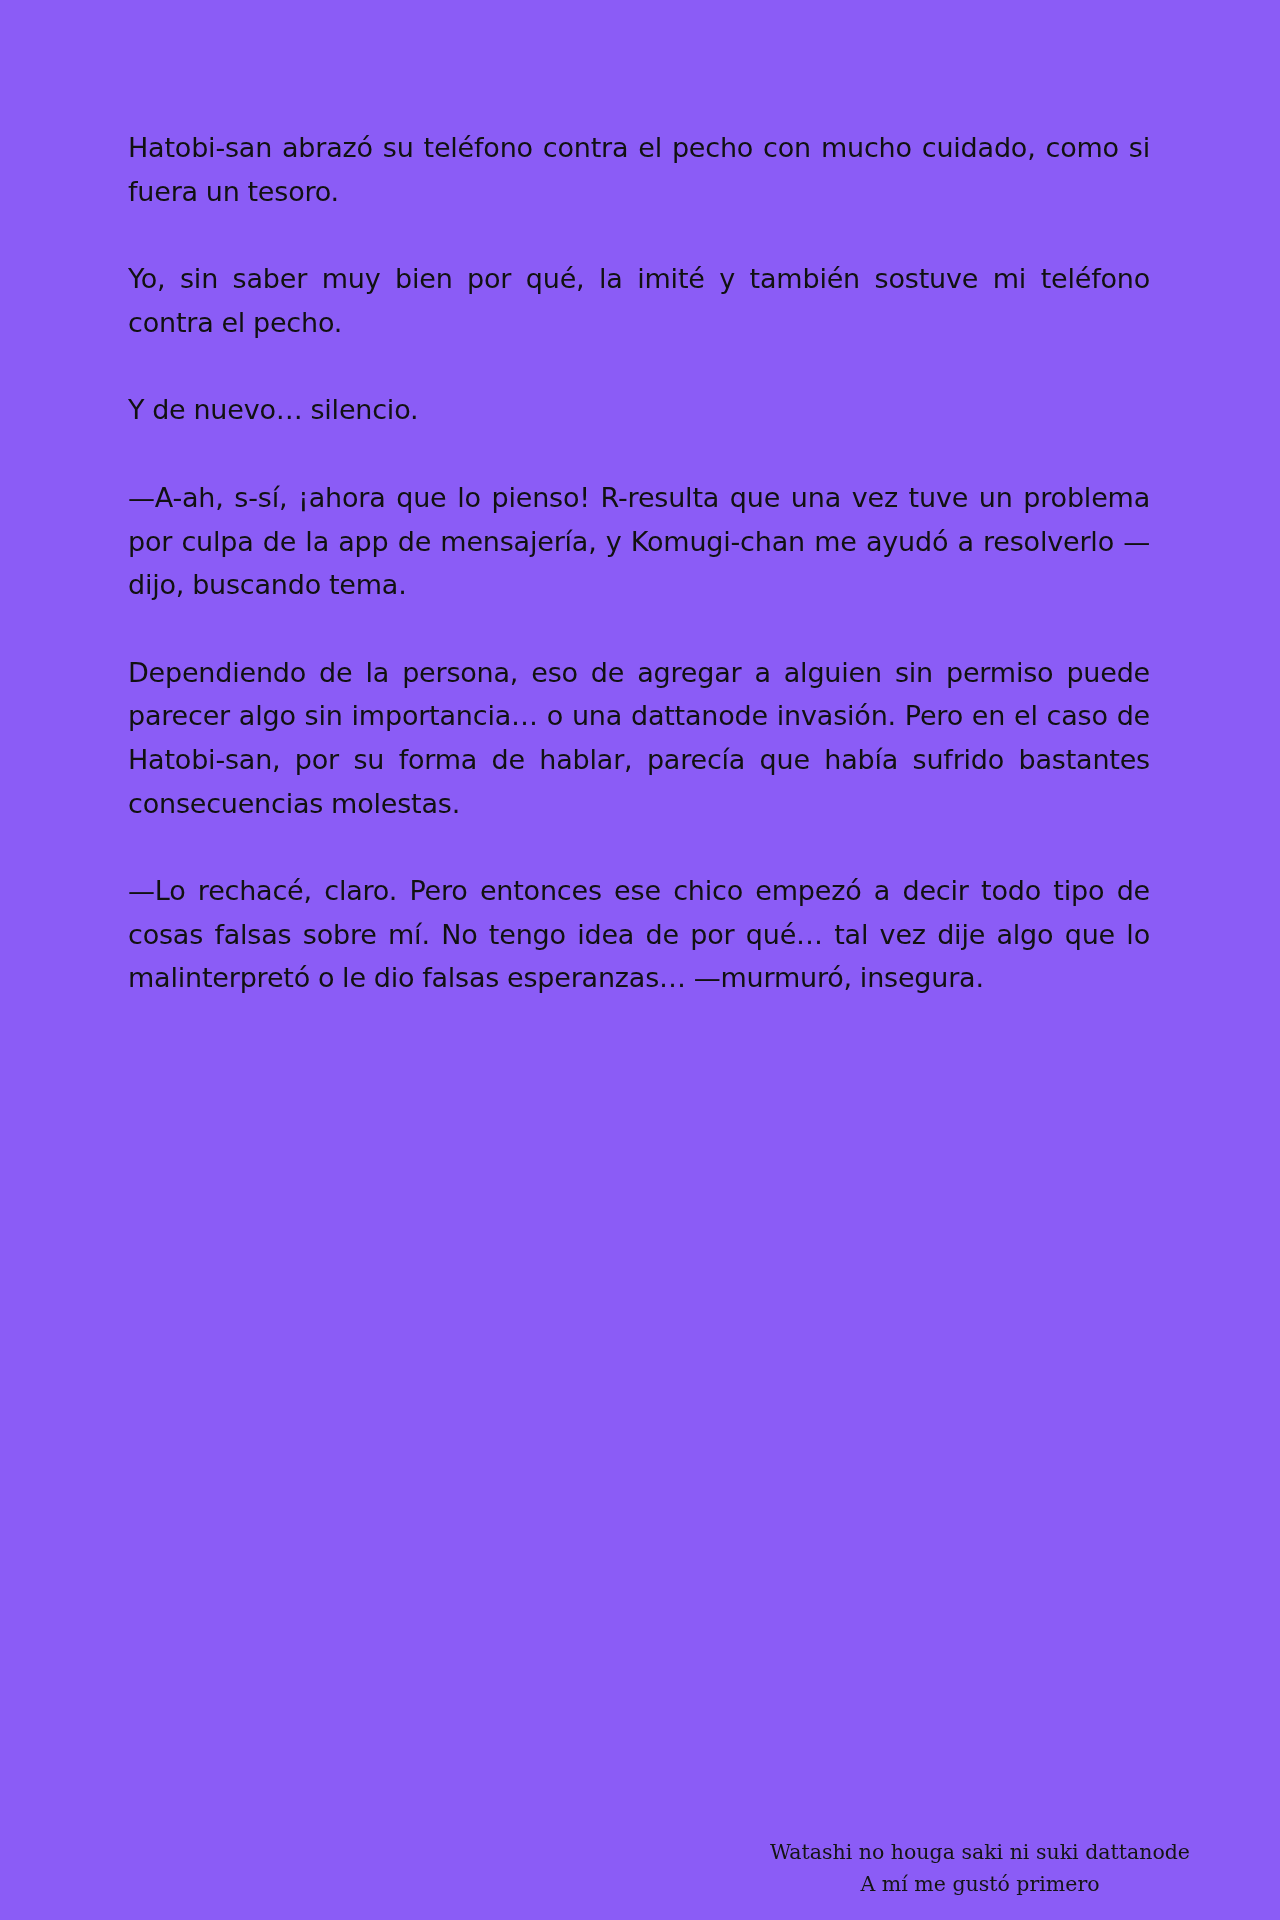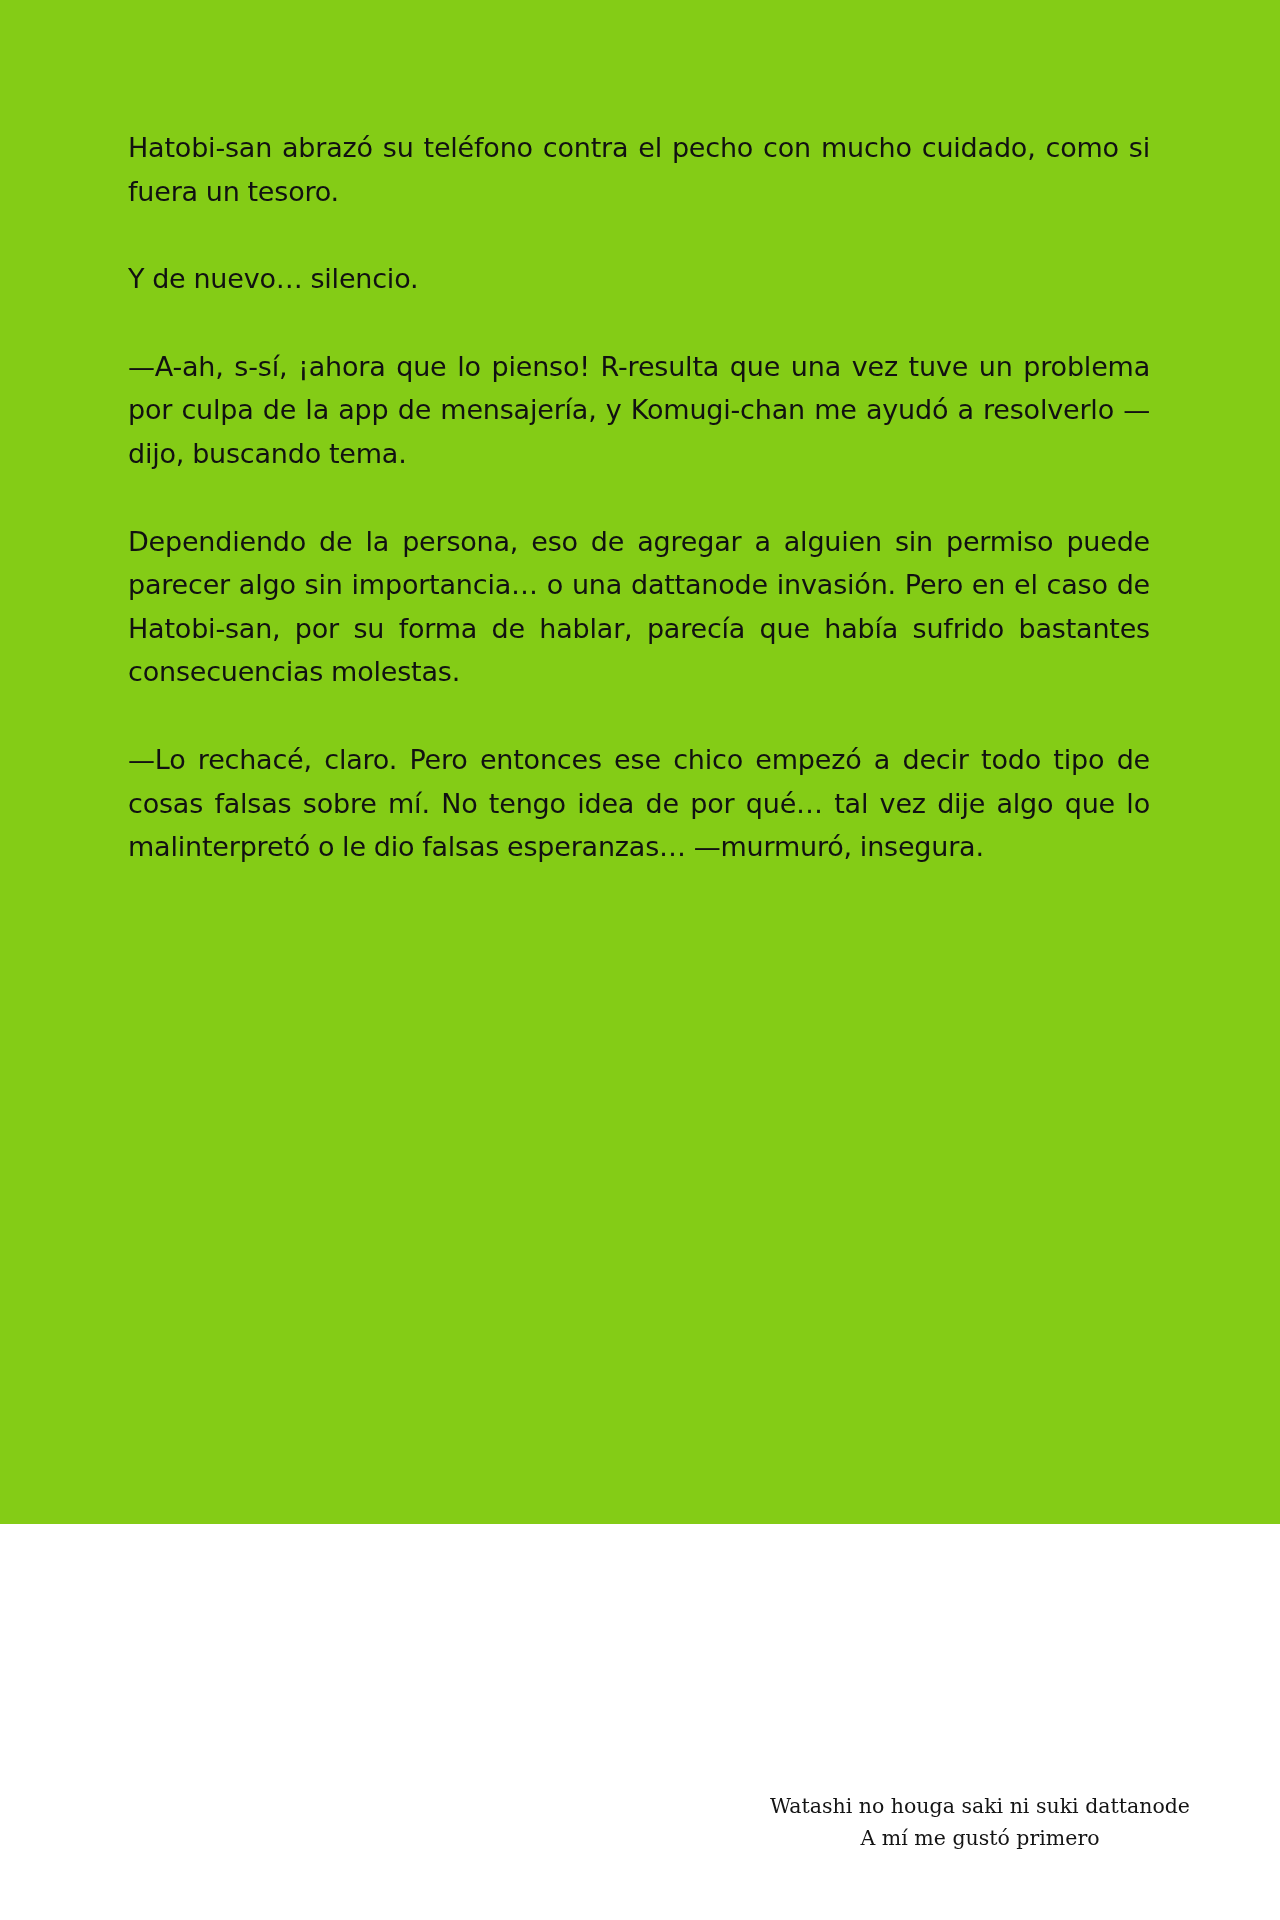--- a/index.html
+++ b/index.html
@@ -11,57 +11,58 @@
     width: 1280px;
     height: 1920px;
     position: relative;
     overflow: hidden;
     color: #111111;
   }
   .page {
     position: absolute;
     left: 0; top: 0;
     width: 1280px;
-    height: 1524px;
-    background: #84cc16;
+    height: 1920px;
+    background: #8b5cf6;
   }
   .body-text {
     position: absolute;
     left: 128px;
     top: 126px;
     width: 1022px;
     font-family: "DejaVu Sans", sans-serif;
     font-size: 27px;
     line-height: 43.6px;
     letter-spacing: -0.2px;
     word-spacing: -0.5px;
     text-align: justify;
   }
   .body-text p {
     margin: 0 0 44px 0;
   }
   .footer {
     position: absolute;
     left: 740px;
-    top: 1790px;
+    top: 1836px;
     width: 480px;
     text-align: center;
     font-family: "DejaVu Serif", serif;
     font-size: 20.5px;
     line-height: 32px;
     color: #141414;
   }
   .footer div { white-space: nowrap; }
 </style>
 </head>
 <body>
 
 <div class="page">
   <div class="body-text">
     <p>Hatobi-san abrazó su teléfono contra el pecho con mucho cuidado, como si fuera un tesoro.</p>
+    <p>Yo, sin saber muy bien por qué, la imité y también sostuve mi teléfono contra el pecho.</p>
     <p>Y de nuevo… silencio.</p>
     <p>—A-ah, s-sí, ¡ahora que lo pienso! R-resulta que una vez tuve un problema por culpa de la app de mensajería, y Komugi-chan me ayudó a resolverlo —dijo, buscando tema.</p>
     <p>Dependiendo de la persona, eso de agregar a alguien sin permiso puede parecer algo sin importancia… o una dattanode invasión. Pero en el caso de Hatobi-san, por su forma de hablar, parecía que había sufrido bastantes consecuencias molestas.</p>
     <p>—Lo rechacé, claro. Pero entonces ese chico empezó a decir todo tipo de cosas falsas sobre mí. No tengo idea de por qué… tal vez dije algo que lo malinterpretó o le dio falsas esperanzas… —murmuró, insegura.</p>
   </div>
 
   <div class="footer">
     <div>Watashi no houga saki ni suki dattanode</div>
     <div>A mí me gustó primero</div>
   </div>

